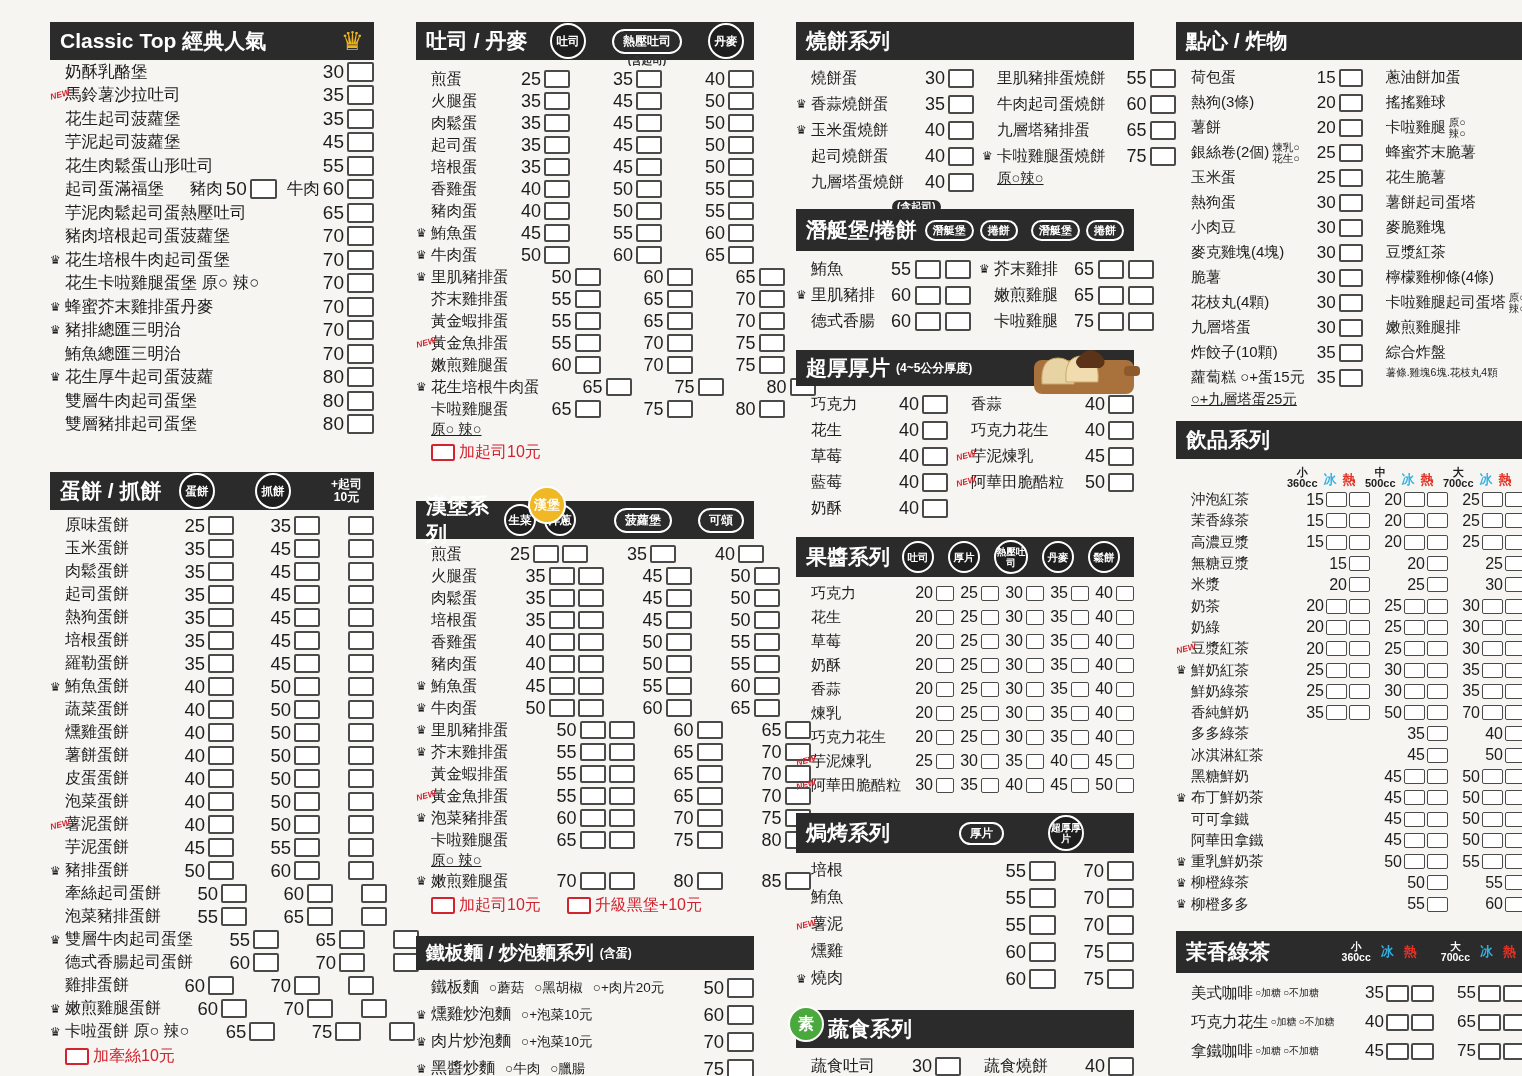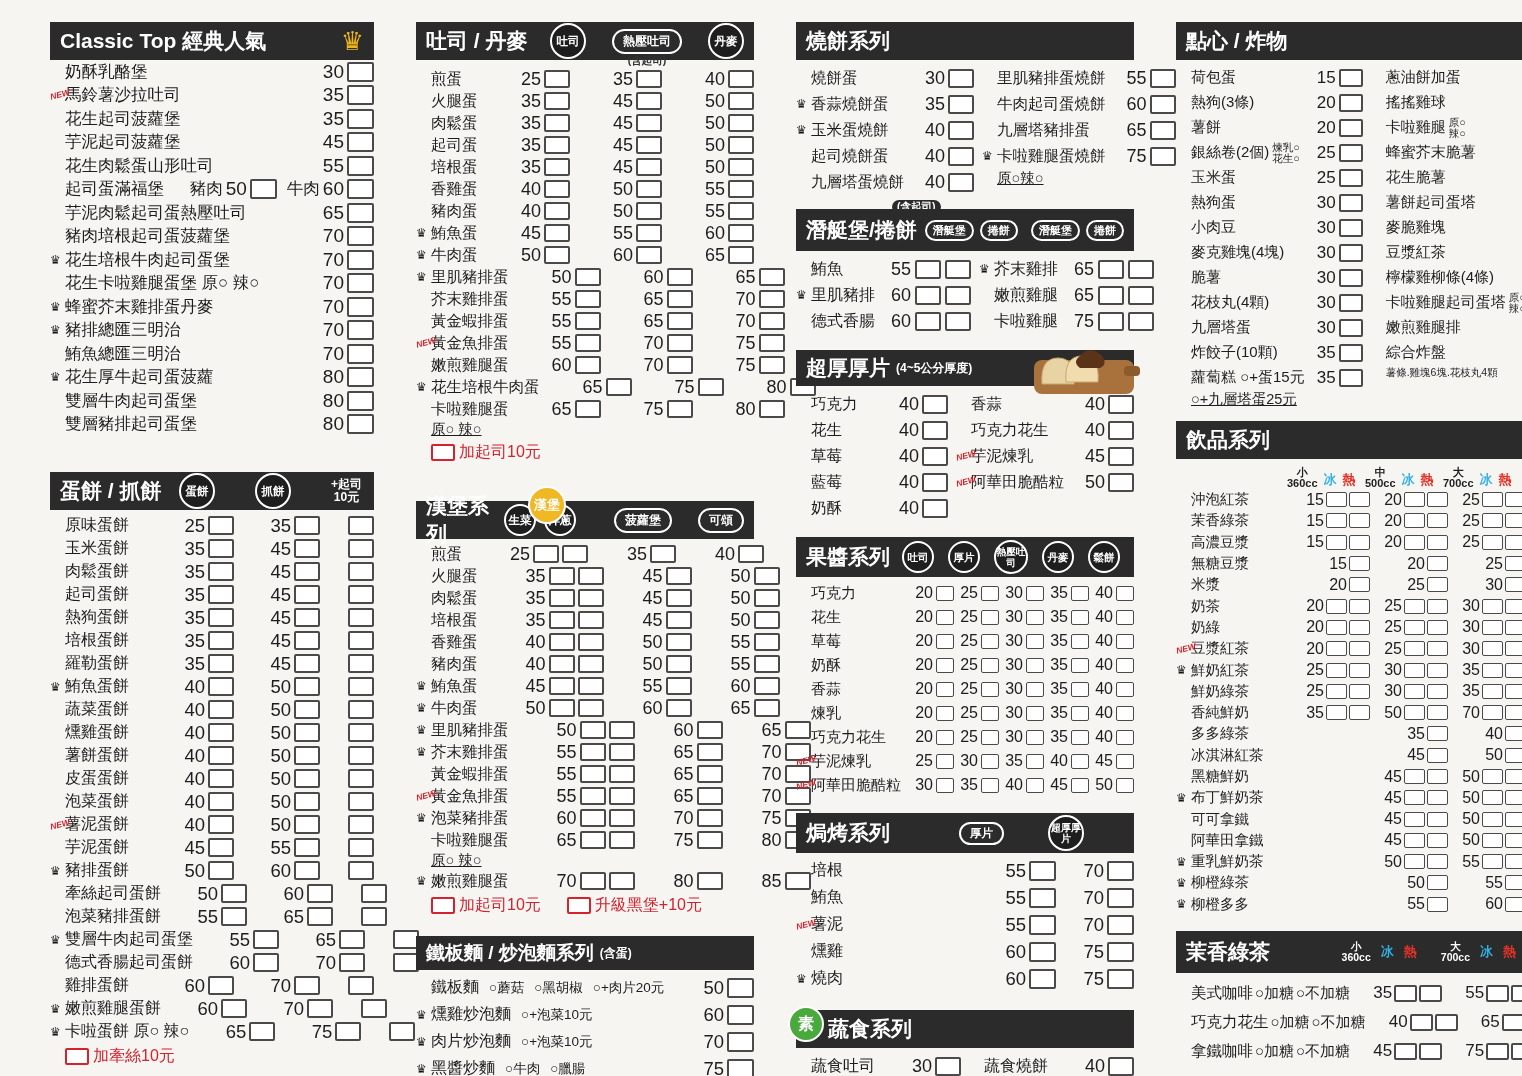--- a/index.html
+++ b/index.html
@@ -85,21 +85,21 @@
   .sec-snacks{--rh:25px;--fs:15px;--pfs:17px;}
   .sec-snacks .cell{width:58px;}
   .sec-snacks .chk{width:24px;height:18px;}
   .sec-drinks{--rh:21.3px;--fs:14.5px;--pfs:16px;}
   .sec-drinks .nm{width:96px;}
   .sec-drinks .cell{width:78px;gap:2px;}
   .sec-drinks .chk{width:21px;height:15px;border-width:1.5px;}
   .sec-coffee{--rh:29px;--fs:15.5px;--pfs:17px;}
   .sec-coffee .cell{width:92px;gap:2px;}
   .sec-coffee .chk{width:23px;height:17px;}
-  .sec-coffee .opt{font-size:15px;margin-left:2px;}
+  .sec-coffee .opt{font-size:10px;margin-left:2px;}
   
   .size-head{display:flex;align-items:flex-end;height:30px;font-size:11px;}
   .size-head .sh-spacer{width:111px;flex:0 0 111px;}
   .sh-cell{width:78px;display:flex;align-items:flex-end;justify-content:flex-start;gap:6px;}
   .sz-block{display:flex;flex-direction:column;align-items:center;line-height:11px;font-weight:bold;}
   .ice{color:var(--ice);font-weight:bold;font-size:13px;}
   .hot{color:var(--hot);font-weight:bold;font-size:13px;}
   
   .coffee-sizes{margin-left:auto;display:flex;gap:10px;align-items:center;}
   .coffee-sizes .sz-block{font-size:10.5px;color:#fff;}

